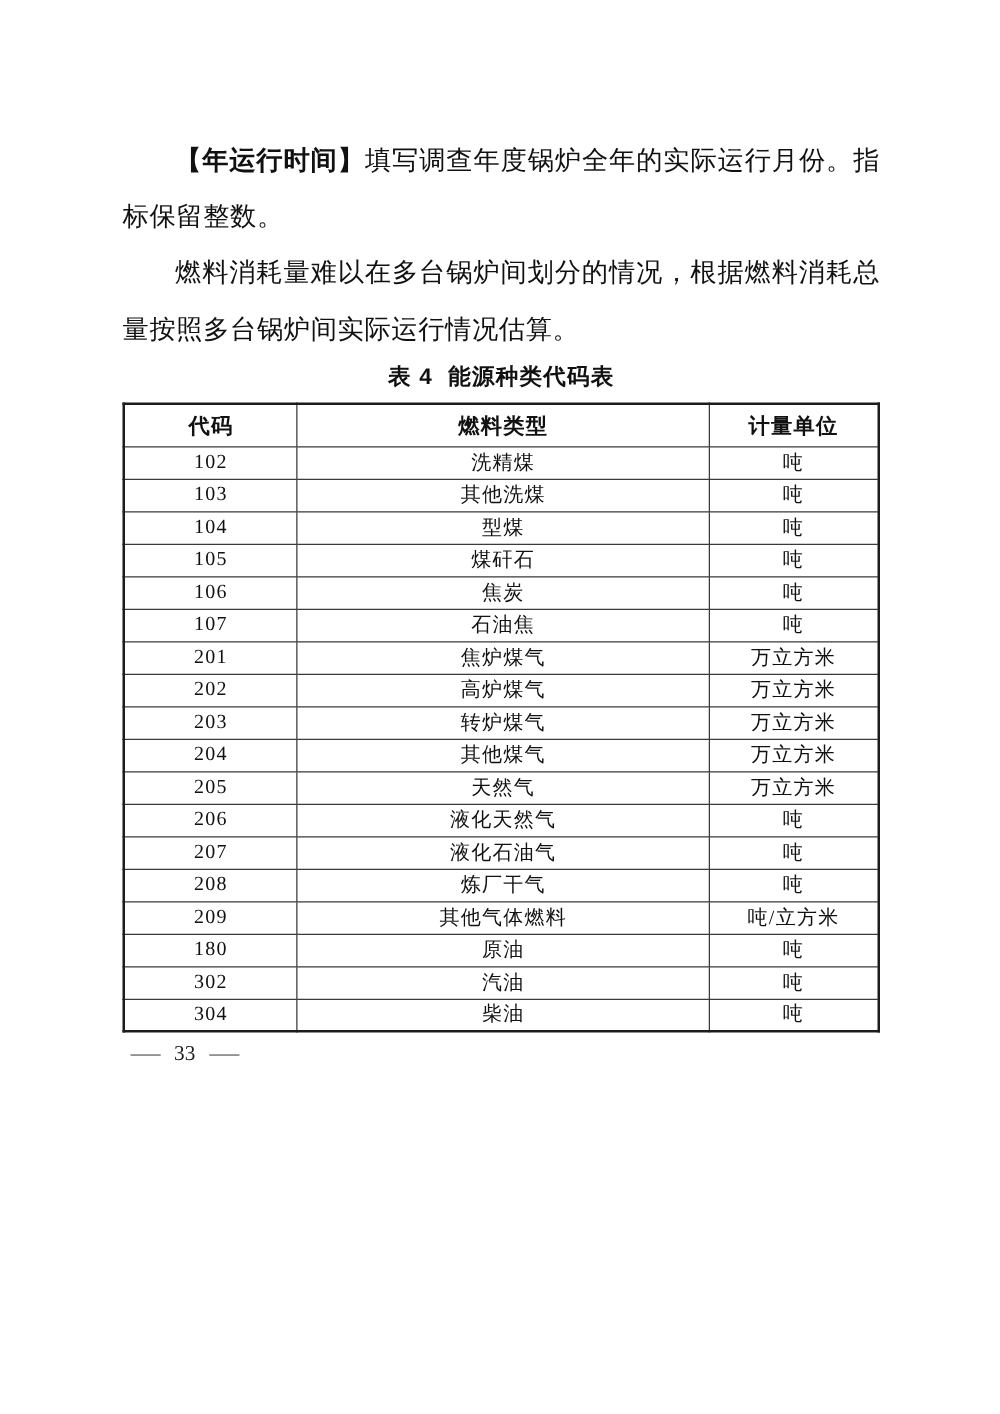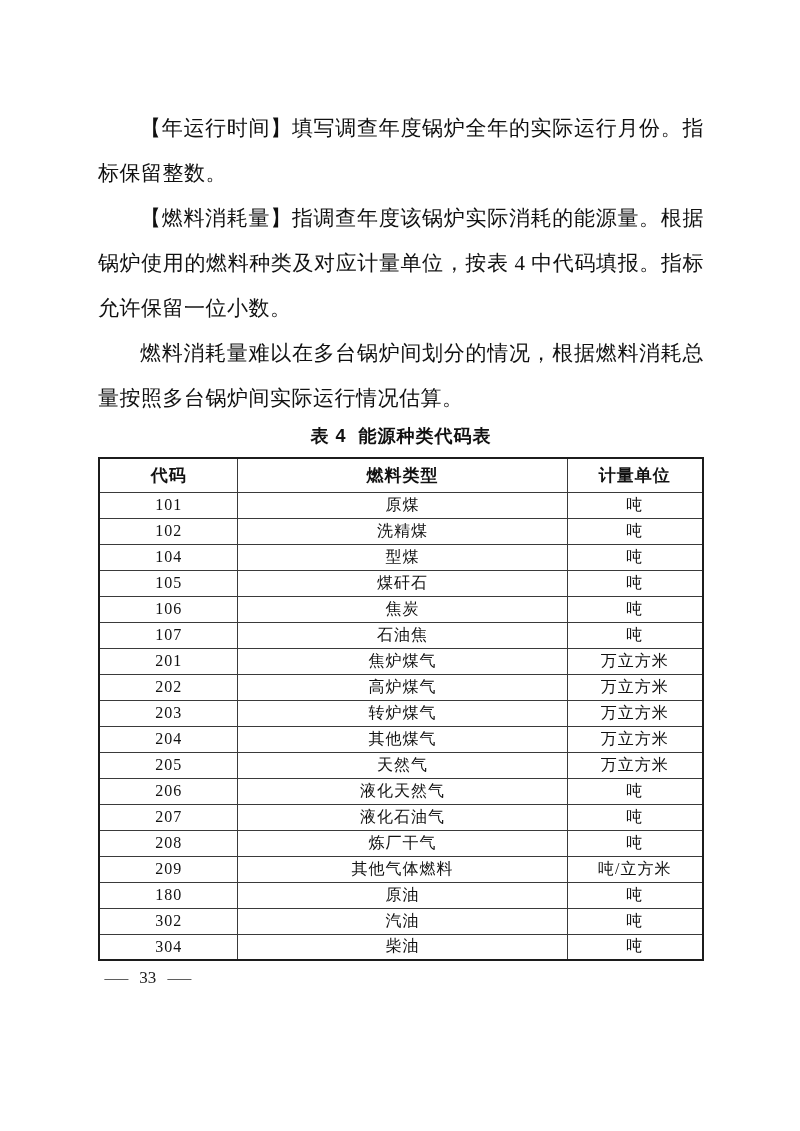--- a/index.html
+++ b/index.html
@@ -22,21 +22,21 @@
     padding-top: 106px;
   }
   .para {
     font-size: 21px;
     line-height: 45px;
     text-align: justify;
     text-justify: inter-ideograph;
     text-indent: 42px;
     letter-spacing: 0.5px;
   }
-  .para .term { font-weight: normal; }
+  .para .term { font-weight: bold; }
   .caption {
     margin-top: 3px;
     margin-bottom: 9px;
     text-align: center;
     font-family: "Liberation Sans", "DejaVu Sans", sans-serif;
     font-weight: bold;
     font-size: 18px;
     letter-spacing: 1px;
   }
   .caption .cap-label { margin-right: 12px; margin-top: 39px; }
@@ -79,21 +79,20 @@
   .page-number .dash { margin: 0 10px; letter-spacing: 0; transform: scaleX(1.4); color: #444; }
 </style>
 </head>
 <body>
 
 <div class="page">
   <div class="content">
 
     <p class="para"><span class="term">【年运行时间】</span><span>填写调查年度锅炉全年的实际运行月份。指标保留整数。</span></p>
 
-    <p class="para"><span class="term">【燃料消耗量】</span><span>指调查年度该锅炉实际消耗的能源量。根据锅炉使用的燃料种类及对应计量单位，按表 4 中代码填报。指标允许保留一位小数。</span></p>
 
     <p class="para"><span>燃料消耗量难以在多台锅炉间划分的情况，根据燃料消耗总量按照多台锅炉间实际运行情况估算。</span></p>
 
     <div class="caption">
       <span class="cap-label">表 4</span><span>能源种类代码表</span>
     </div>
 
     <table class="energy">
       <colgroup>
         <col class="col-1">
@@ -102,27 +101,27 @@
       </colgroup>
       <thead>
         <tr>
           <th>代码</th>
           <th>燃料类型</th>
           <th>计量单位</th>
         </tr>
       </thead>
       <tbody id="table-body">
           <tr>
-            <td class="col-code">101</td>
-            <td class="col-fuel">原煤</td>
-            <td class="col-unit">吨</td>
-          </tr>
-          <tr>
             <td class="col-code">102</td>
             <td class="col-fuel">洗精煤</td>
+            <td class="col-unit">吨</td>
+          </tr>
+          <tr>
+            <td class="col-code">103</td>
+            <td class="col-fuel">其他洗煤</td>
             <td class="col-unit">吨</td>
           </tr>
           <tr>
             <td class="col-code">104</td>
             <td class="col-fuel">型煤</td>
             <td class="col-unit">吨</td>
           </tr>
           <tr>
             <td class="col-code">105</td>
             <td class="col-fuel">煤矸石</td>

